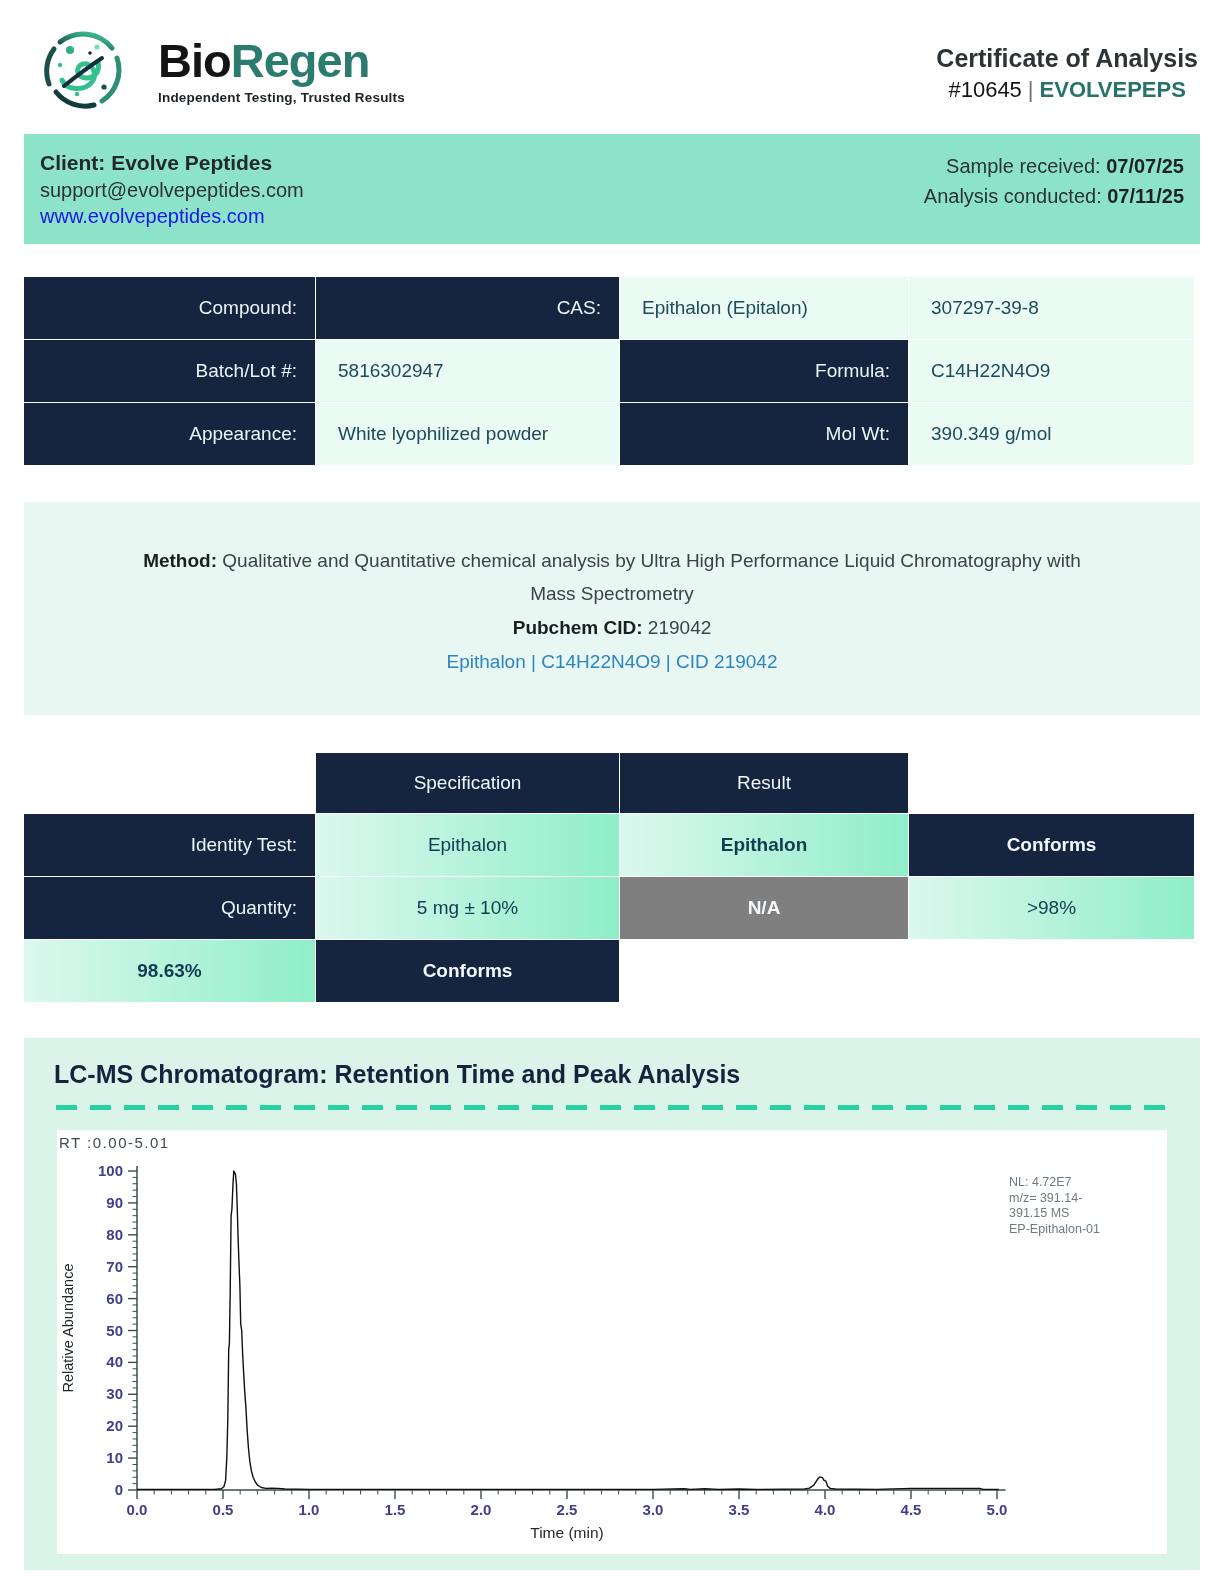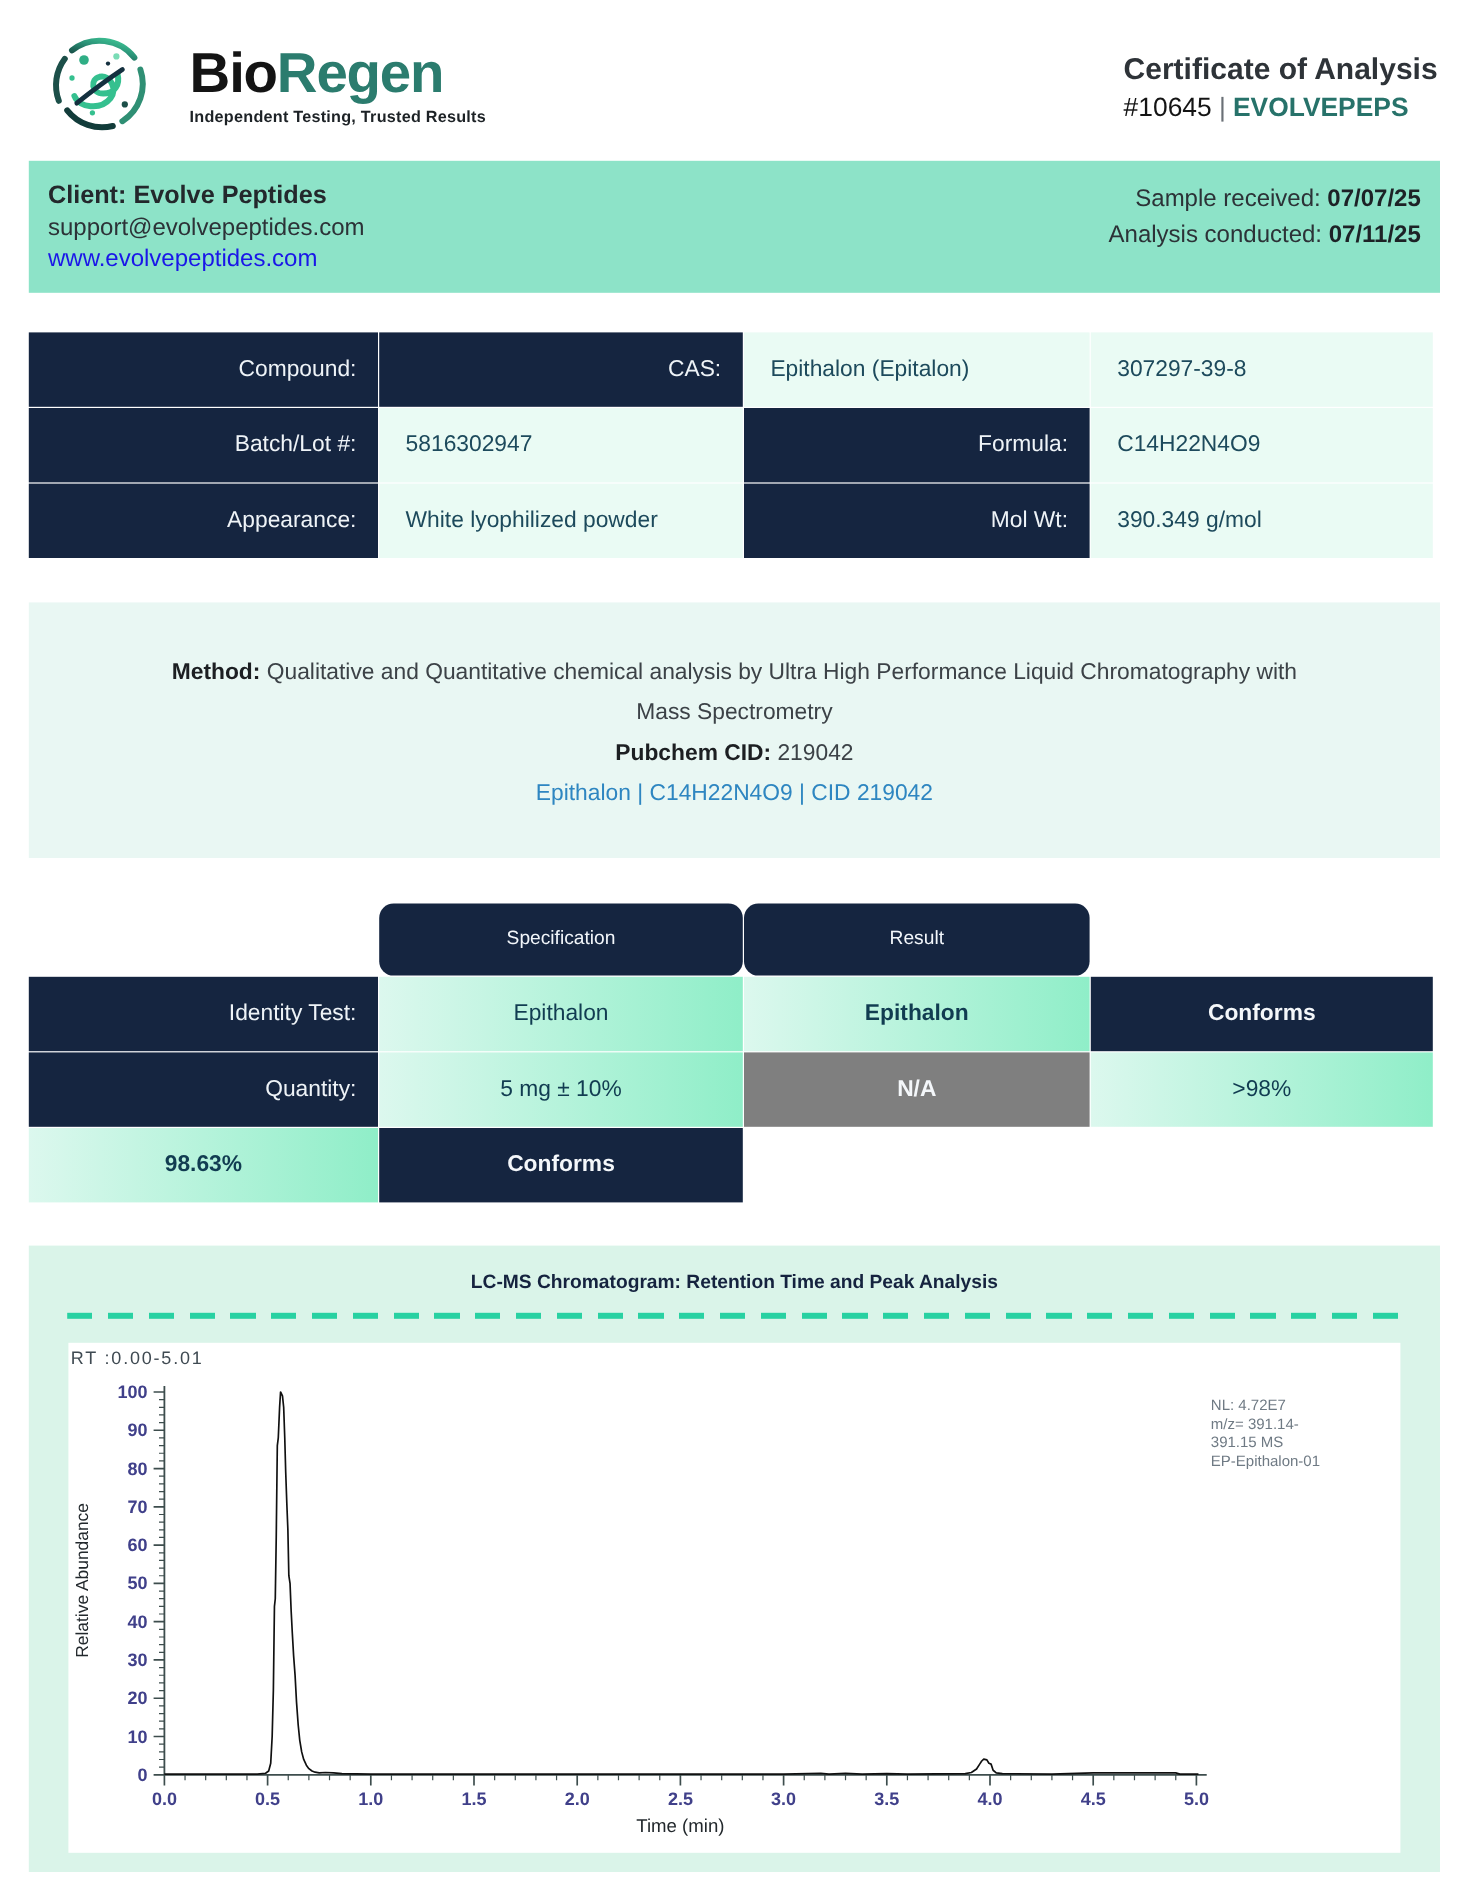--- a/index.html
+++ b/index.html
@@ -6,21 +6,21 @@
   body { background:#ffffff; font-family:"Liberation Sans", sans-serif; }
   .page { width:1224px; height:1584px; background:#fff; position:relative; overflow:hidden; }
 
   
   .topbar { display:flex; justify-content:space-between; align-items:flex-start; padding:28px 26px 10px 40px; }
   .brand { display:flex; align-items:center; gap:32px; }
   .brand-name { font-size:47px; font-weight:800; letter-spacing:-1px; line-height:1; }
   .brand-name .bio { color:#141414; }
   .brand-name .regen { color:#2b7c6e; }
   .tagline { font-size:13.5px; font-weight:700; color:#1d2226; margin-top:6px; letter-spacing:.2px; }
-  .cert { text-align:left; margin-top:16px; }
+  .cert { text-align:center; margin-top:16px; }
   .cert-title { font-size:25px; font-weight:800; color:#2e3338; }
   .cert-sub { font-size:22px; margin-top:4px; color:#141414; }
   .cert-sub .sep { color:#6a7076; padding:0 6px; font-weight:400; }
   .cert-sub .code { color:#27726a; font-weight:800; }
 
   
   .client-bar { margin:10px 24px 0; background:#8de3c8; padding:15px 16px 14px; display:flex; justify-content:space-between;gap:23px; }
   .client-left { font-size:20px; color:#2c3237; line-height:1.32; }
   .client-name { font-weight:800; font-size:21px; color:#23282c; }
   .client-link { color:#1a16e8; text-decoration:none; }
@@ -35,30 +35,30 @@
   .cell-value { background:#eafbf4; color:#1d4a5c; padding-left:22px; }
 
   
   .method-panel { margin:37px 24px 0; background:#e9f7f3; padding:42px 112px 36px; text-align:center;
                   font-size:19px; color:#3c4247; line-height:1.78; }
   .method-panel b { color:#1c1f22; }
   .method-link { color:#2e86c1; text-decoration:none; display:inline-block; }
 
   
   .results-grid { margin-top:38px; }
-  .hcell { background:#152540; color:#f2f6fa; display:flex; align-items:center; justify-content:center; min-height:60px; font-size:16px;border-radius:12px; }
+  .hcell { background:#152540; color:#f2f6fa; display:flex; align-items:center; justify-content:center; min-height:60px; font-size:19px; }
   .hspacer { background:transparent; }
   .cell-spec { background:linear-gradient(90deg,#dcf8ee 0%,#8feec8 100%); color:#113c51; justify-content:center; }
   .cell-status { background:#152540; color:#f4f7fa; justify-content:center; font-weight:800; }
   .cell-status.na { background:#7f7f7f; }
   .bold { font-weight:800; }
 
   
   .chromo-panel { margin:36px 24px 0; background:#daf4e9; padding:16px 30px 16px; }
-  .chromo-title { text-align:center; font-size:16px; font-weight:800; color:#15233f; margin-top:6px; }
+  .chromo-title { text-align:left; font-size:25px; font-weight:800; color:#15233f; margin-top:6px; }
   .chromo-divider { height:5px; margin:16px 2px 20px;
      background:repeating-linear-gradient(90deg,#28d1a2 0 21px,transparent 21px 34px); }
   .plot-box { background:#ffffff; width:1110px; margin:0 auto; }
   svg text { font-family:"Liberation Sans", sans-serif; }
 </style>
 </head>
 <body>
 
 <div class="page">
 

